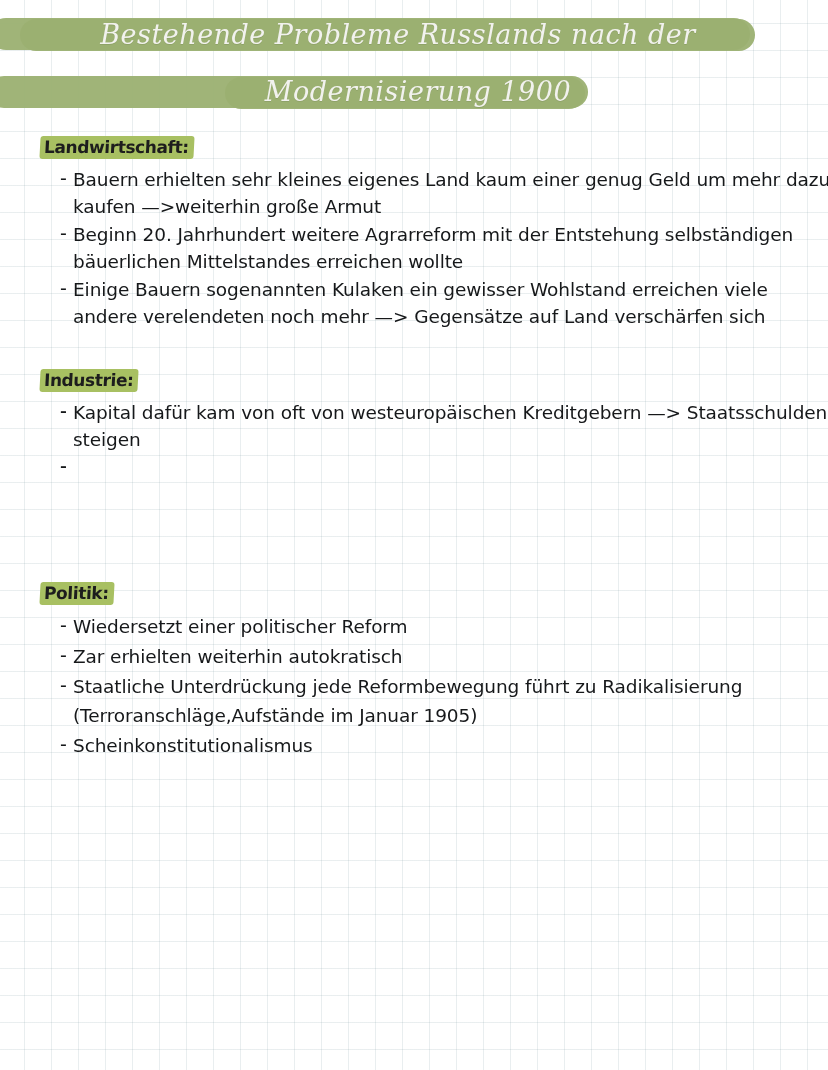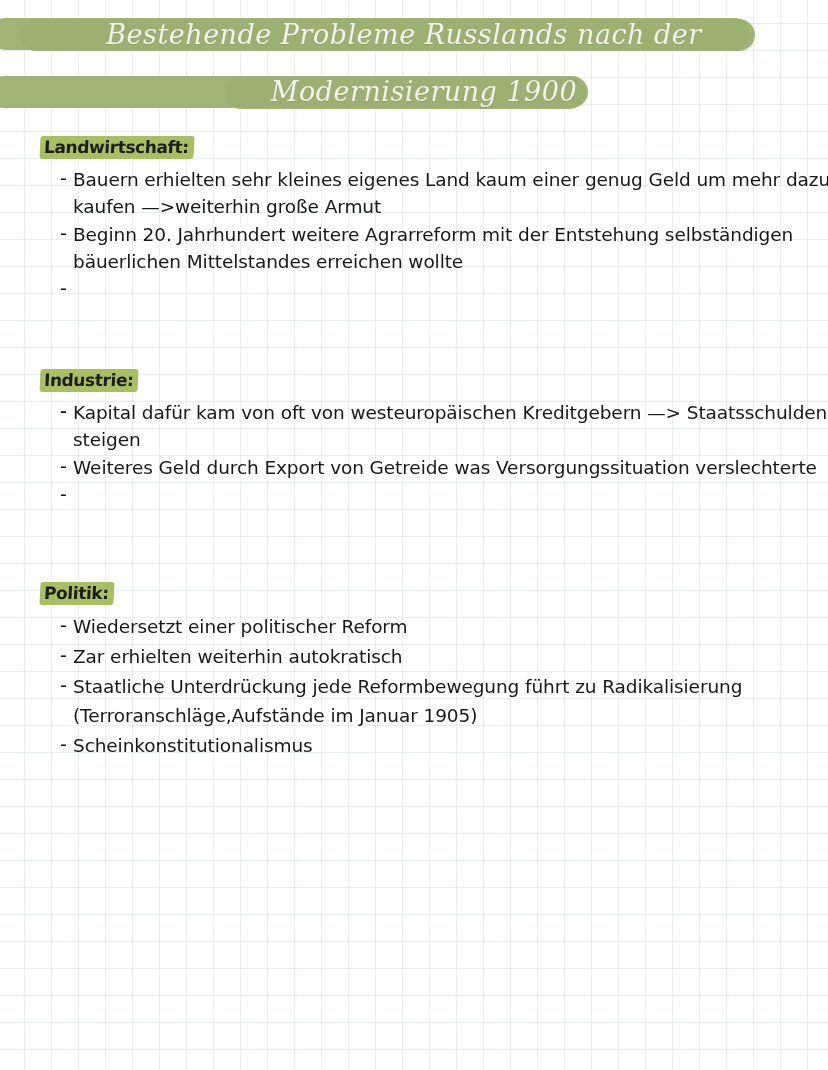--- a/index.html
+++ b/index.html
@@ -49,21 +49,20 @@
   .title-line {
     position: absolute;
     width: 796px;
     text-align: center;
     font-family: "DejaVu Serif", serif;
     font-style: italic;
     font-size: 27px;
     color: #f2f2ee;
     letter-spacing: 0.5px;
     text-shadow: 0 1px 0 rgba(0,0,0,0.08);
-    padding-left: 6px;
   }
   .title-line.l1 { top: 19px; }
   .title-line.l2 { top: 76px; margin-left: 20px; }
 
   
   .section {
     position: absolute;
     left: 40px;
     width: 790px;
   }
@@ -125,30 +124,30 @@
 
   <div class="banner b3"></div>
   <div class="banner b4"></div>
   <div class="title-line l2">Modernisierung 1900</div>
 
   <div class="section sec-agri">
     <div class="section-head">Landwirtschaft:</div>
     <ul class="items">
       <li><span class="dash">-</span><span>Bauern erhielten sehr kleines eigenes Land kaum einer genug Geld um mehr dazu kaufen —&gt;weiterhin große Armut</span></li>
       <li><span class="dash">-</span><span>Beginn 20. Jahrhundert weitere Agrarreform mit der Entstehung selbständigen bäuerlichen Mittelstandes erreichen wollte</span></li>
-      <li><span class="dash">-</span></li>
+      <li><span class="dash">-</span><span>Einige Bauern sogenannten Kulaken ein gewisser Wohlstand erreichen viele andere verelendeten noch mehr —&gt; Gegensätze auf Land verschärfen sich</span></li>
     </ul>
   </div>
 
   <div class="section sec-industry">
     <div class="section-head">Industrie:</div>
     <ul class="items">
       <li><span class="dash">-</span></li>
       <li><span class="dash">-</span><span>Kapital dafür kam von oft von westeuropäischen Kreditgebern —&gt; Staatsschulden steigen</span></li>
-      <li><span class="dash">-</span><span>Weiteres Geld durch Export von Getreide was Versorgungssituation verslechterte</span></li>
+      <li><span class="dash">-</span></li>
       <li><span class="dash">-</span></li>
     </ul>
   </div>
 
   <div class="section sec-politics">
     <div class="section-head">Politik:</div>
     <ul class="items">
       <li><span class="dash">-</span><span>Wiedersetzt einer politischer Reform</span></li>
       <li><span class="dash">-</span><span>Zar erhielten weiterhin autokratisch</span></li>
       <li><span class="dash">-</span><span>Staatliche Unterdrückung jede Reformbewegung führt zu Radikalisierung (Terroranschläge,Aufstände im Januar 1905)</span></li>

